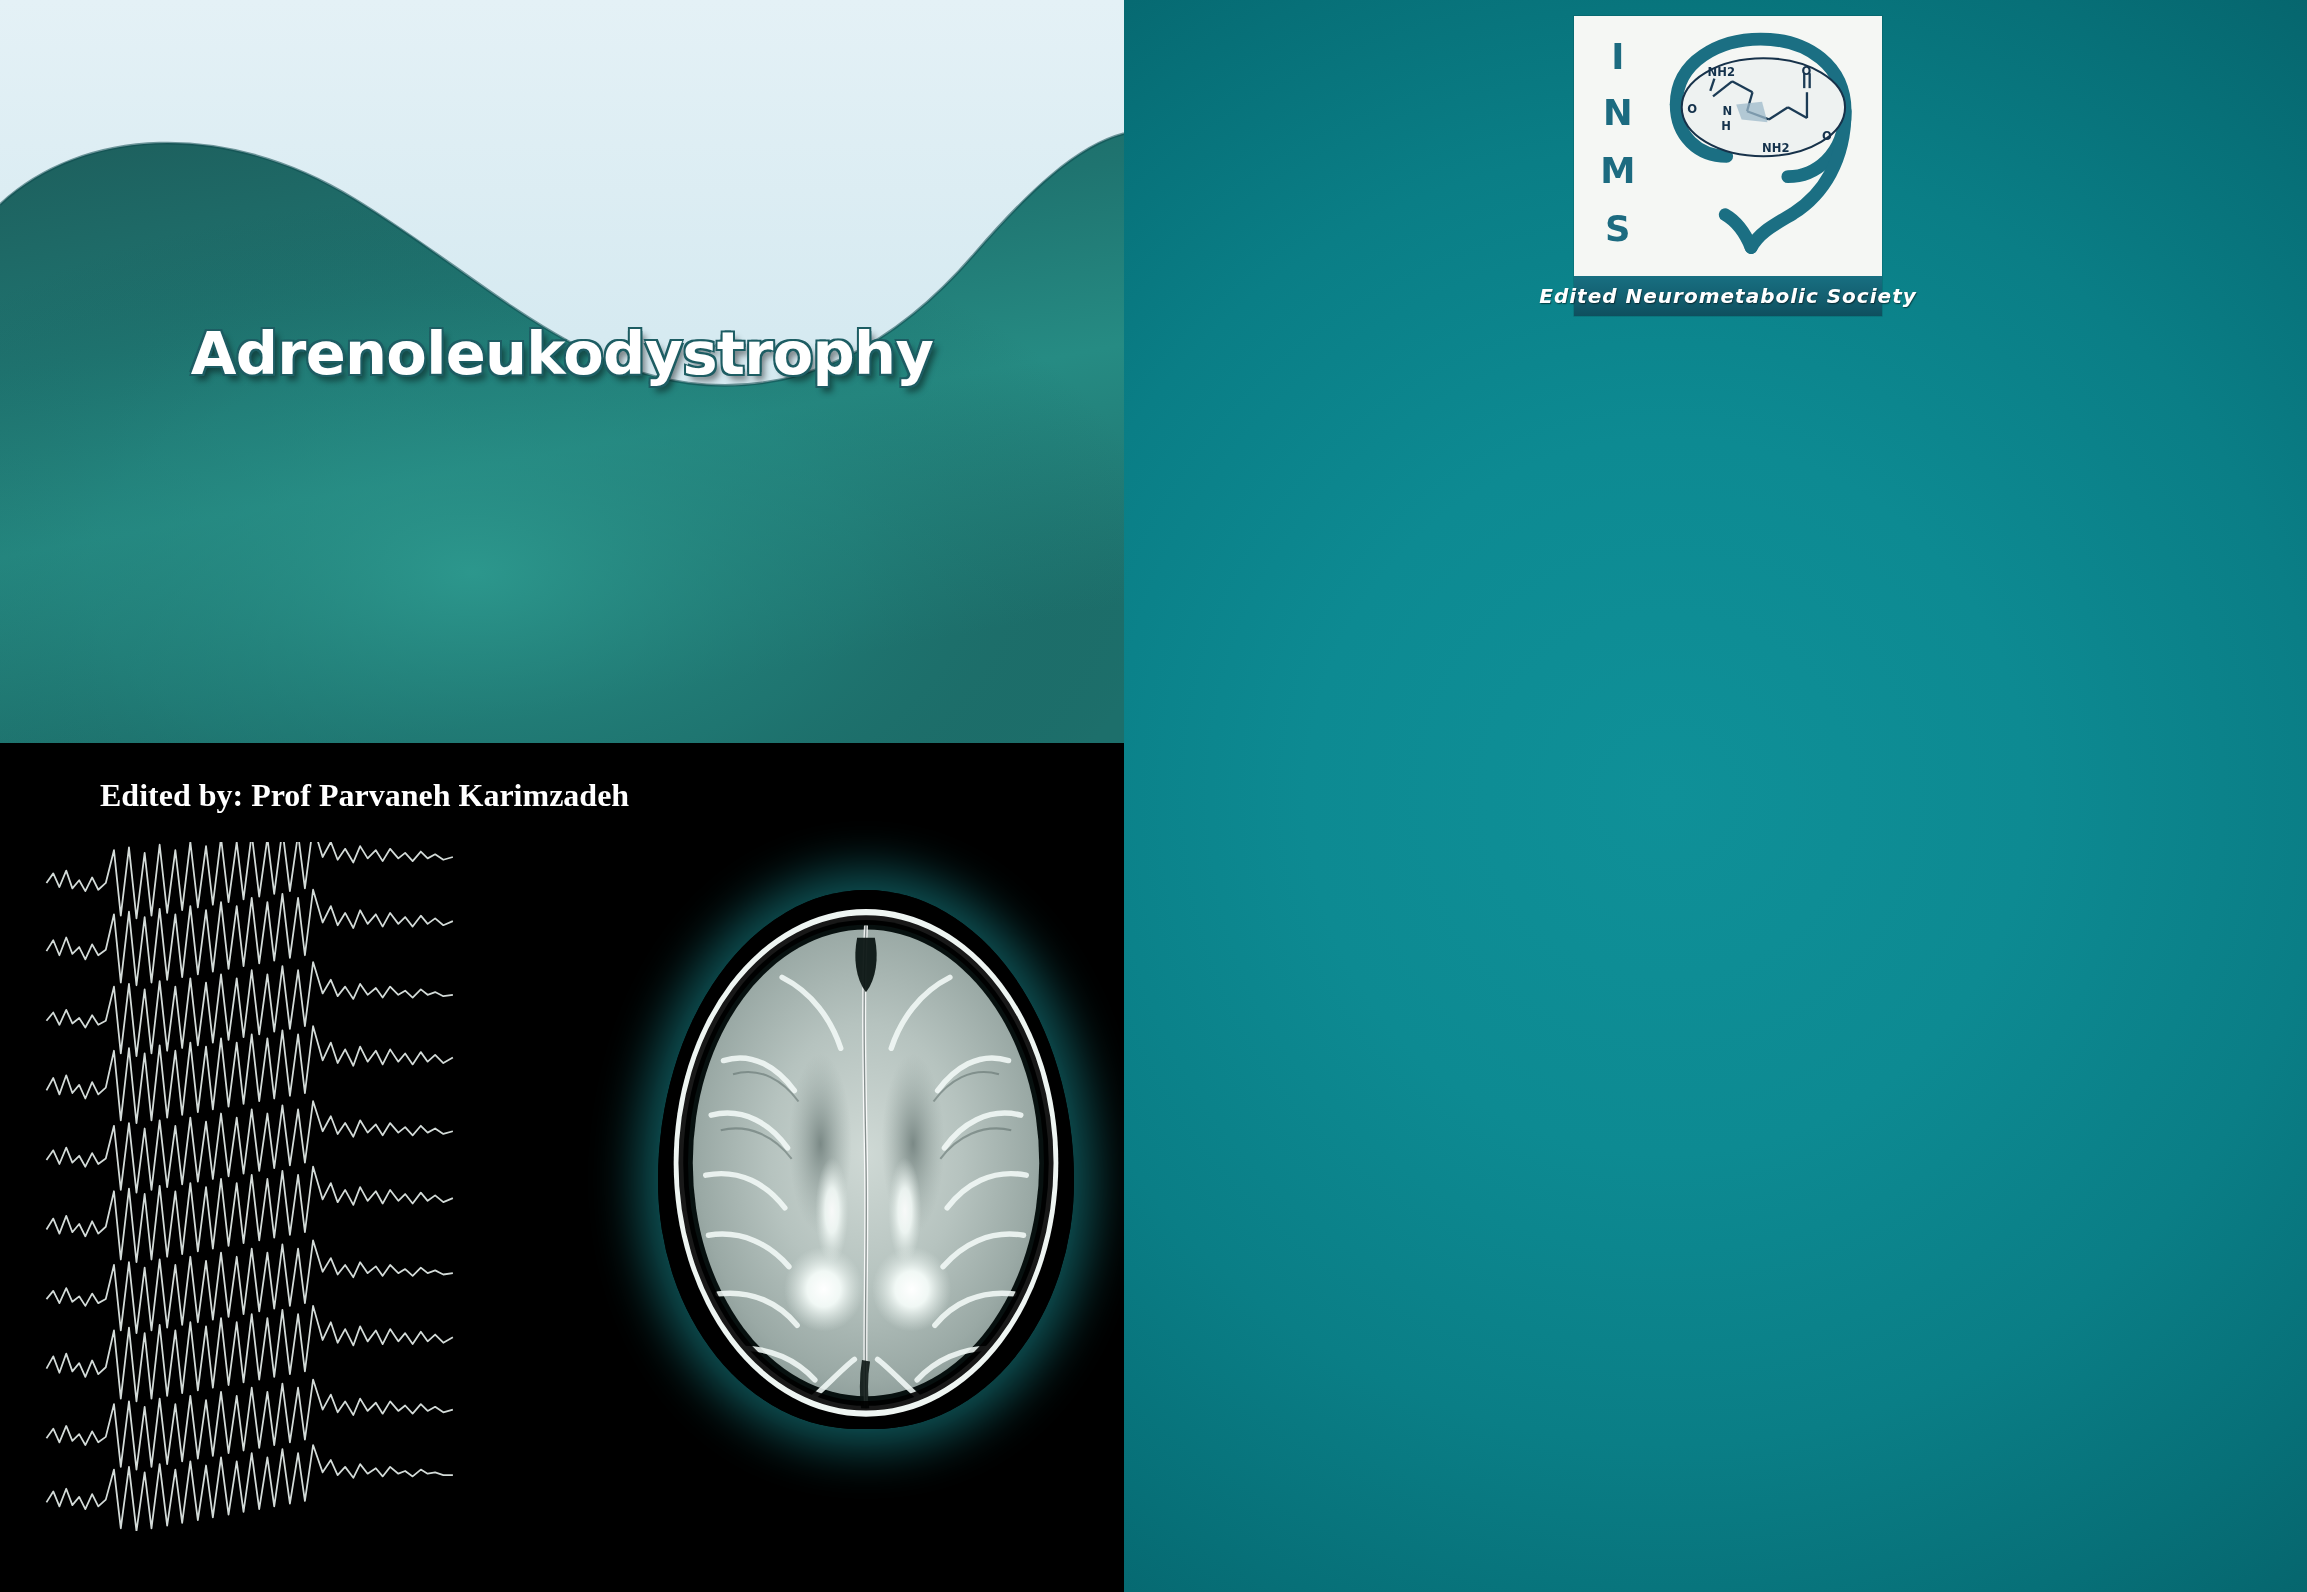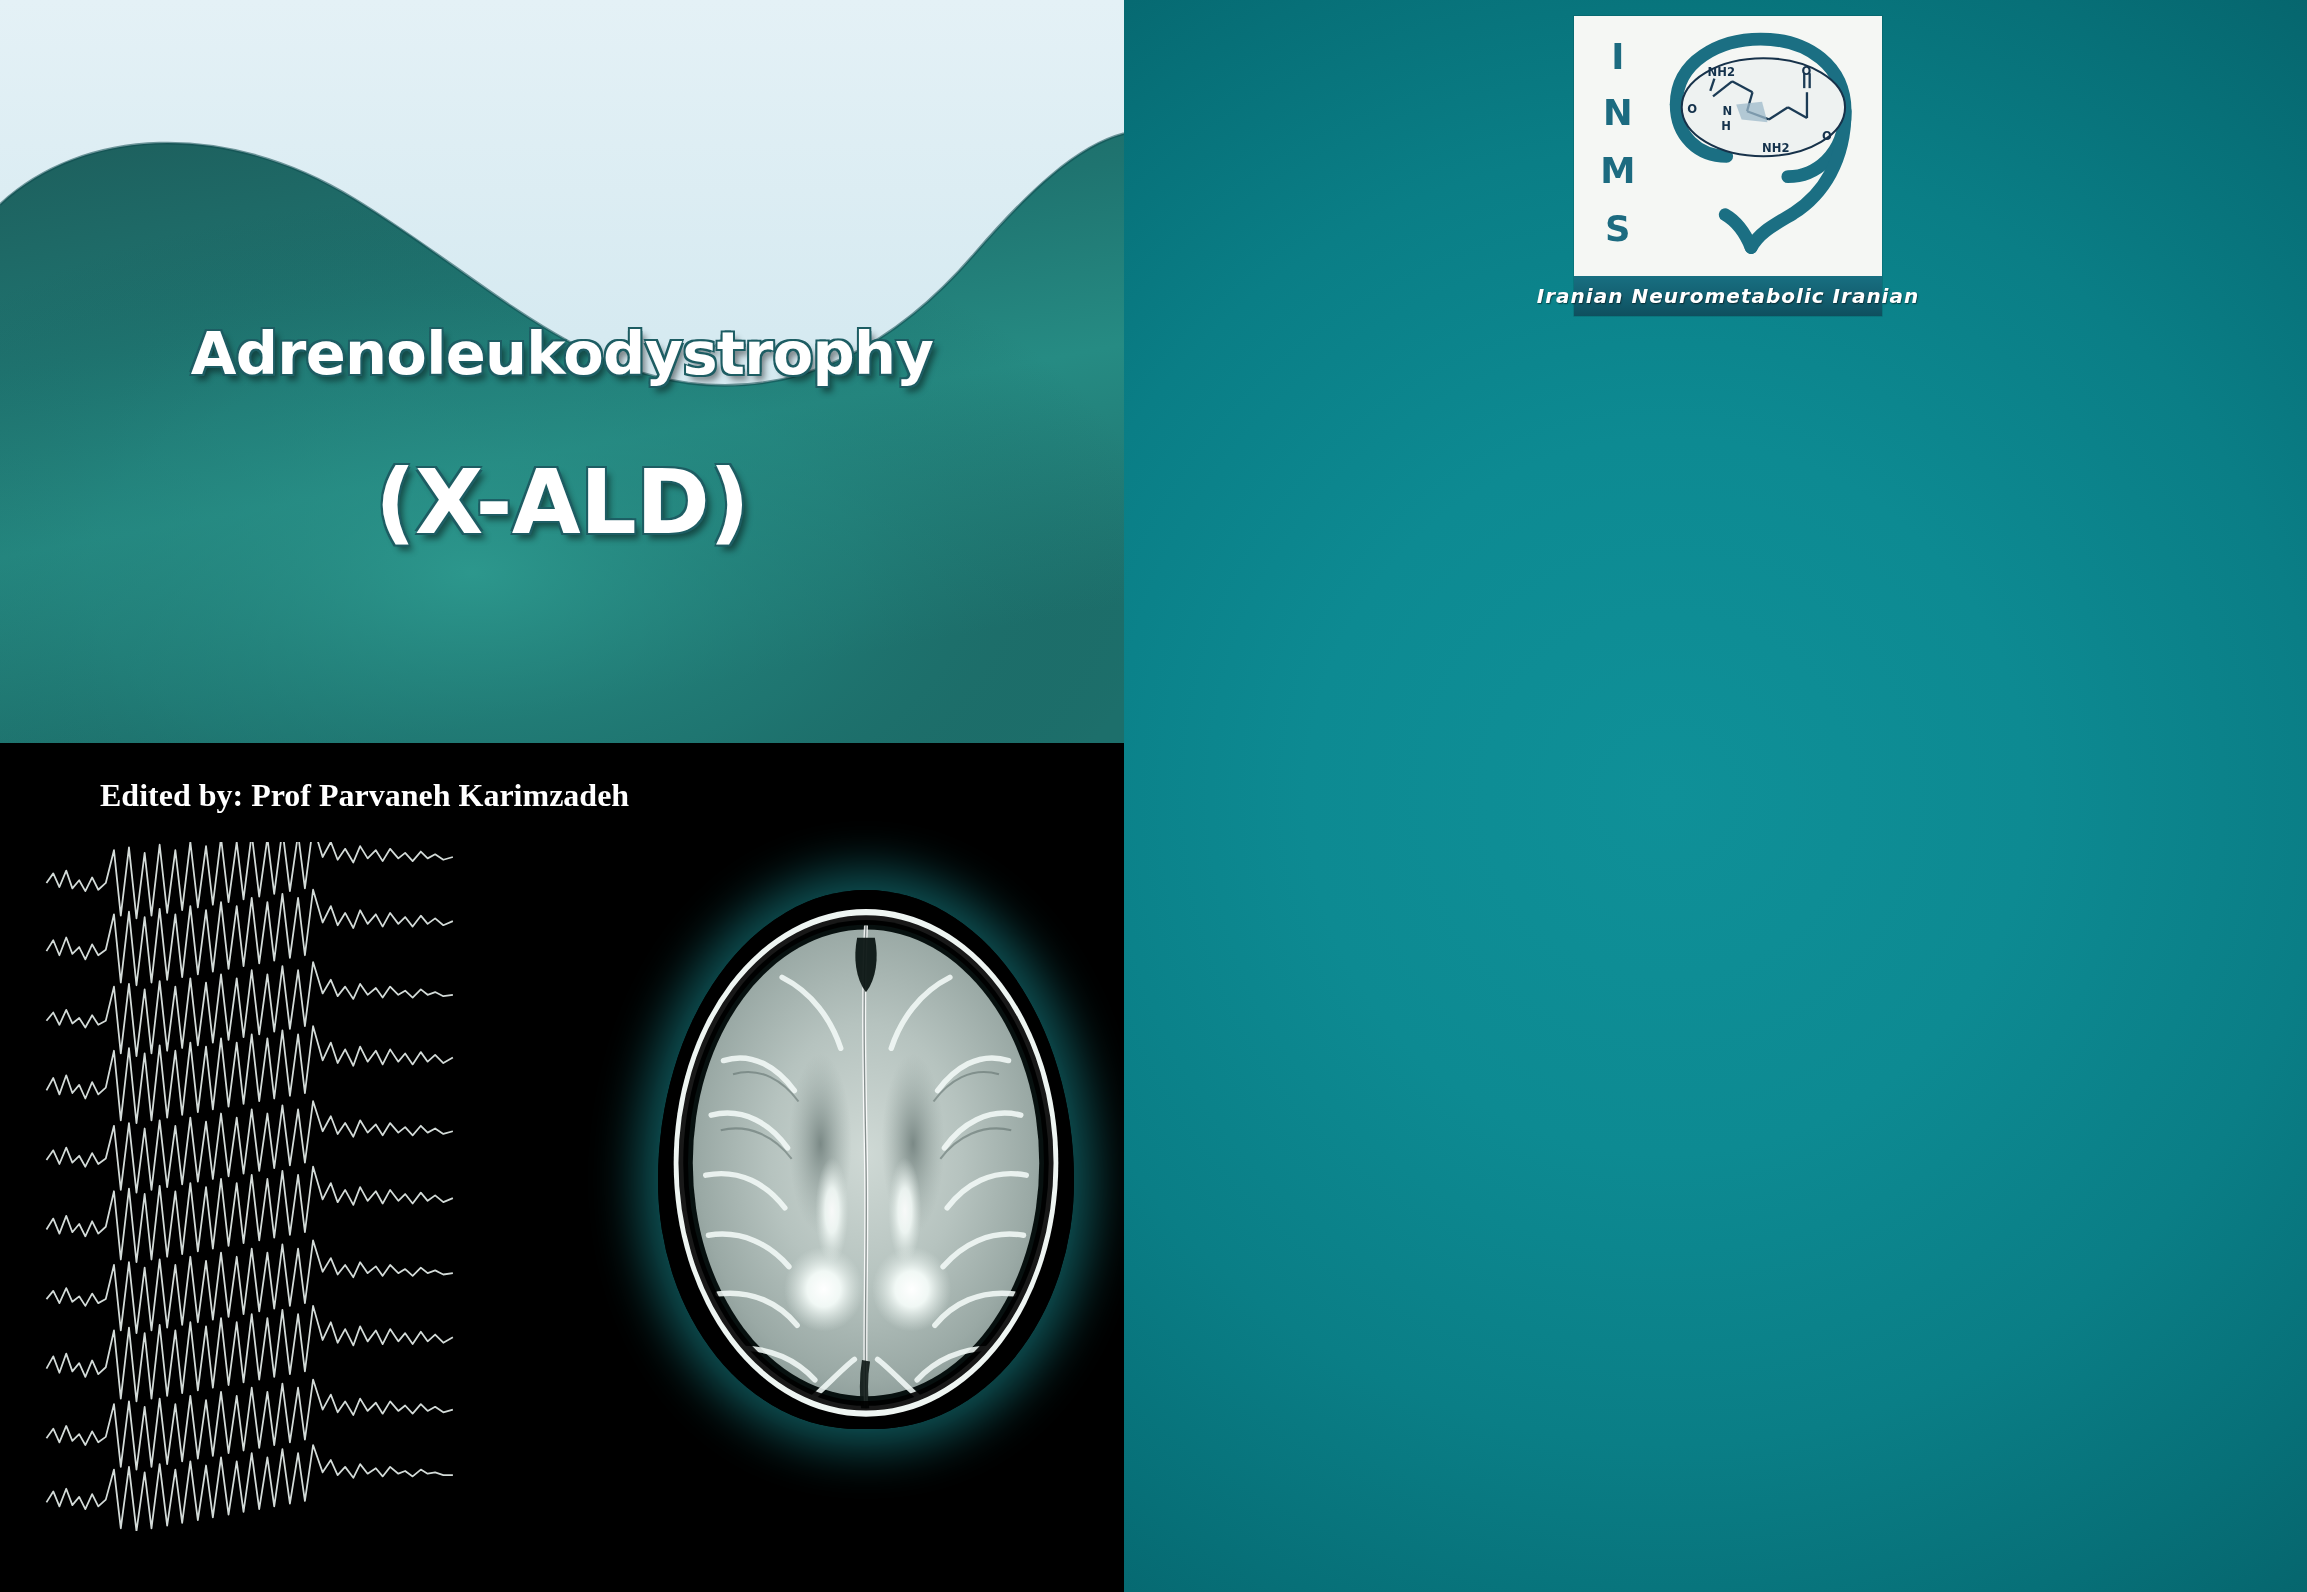--- a/index.html
+++ b/index.html
@@ -153,21 +153,20 @@
                  L1649,1090 L0,1090 Z" fill="url(#tealGrad)"></path>
         <path d="M0,300 C120,188 330,175 520,292 C700,402 830,538 1010,562
                  C1180,584 1320,500 1430,372 C1510,280 1580,214 1649,196
                  L1649,1090 L0,1090 Z" fill="url(#tealGlow)"></path>
         <path d="M0,300 C120,188 330,175 520,292 C700,402 830,538 1010,562
                  C1180,584 1320,500 1430,372 C1510,280 1580,214 1649,196" fill="none" stroke="#0f4b4f" stroke-opacity="0.55" stroke-width="4"></path>
       </svg>
     </div>
 
     <div class="cover-title" id="title-main">Adrenoleukodystrophy</div>
-    <div class="cover-title" id="title-sub">(X-ALD)</div>
 
 
     <div class="photo-area">
 
       <div class="eeg">
         <svg viewBox="0 0 940 1010" preserveAspectRatio="none">
           <rect x="0" y="0" width="940" height="1010" fill="#000"></rect>
           <g stroke="#dfe7e4" stroke-width="2.6" fill="none" stroke-linejoin="round" opacity="0.95">
 
             <path d="M8,60 l10,-14 l9,20 l10,-24 l9,26 l10,-12 l9,16 l10,-20 l9,18 l11,-10
@@ -358,19 +357,19 @@
             <text x="166" y="142">O</text>
             <text x="218" y="146">N</text>
             <text x="216" y="168">H</text>
             <text x="334" y="86">O</text>
             <text x="364" y="182">O</text>
             <text x="276" y="200">NH2</text>
           </g>
         </svg>
       </div>
       <div id="inms-band">
-        <span>Iranian  Neurometabolic  Iranian</span>
+        <span>Edited  Neurometabolic  Society</span>
       </div>
     </div>
 
   </div>
 </div>
 
 
 </body></html>

